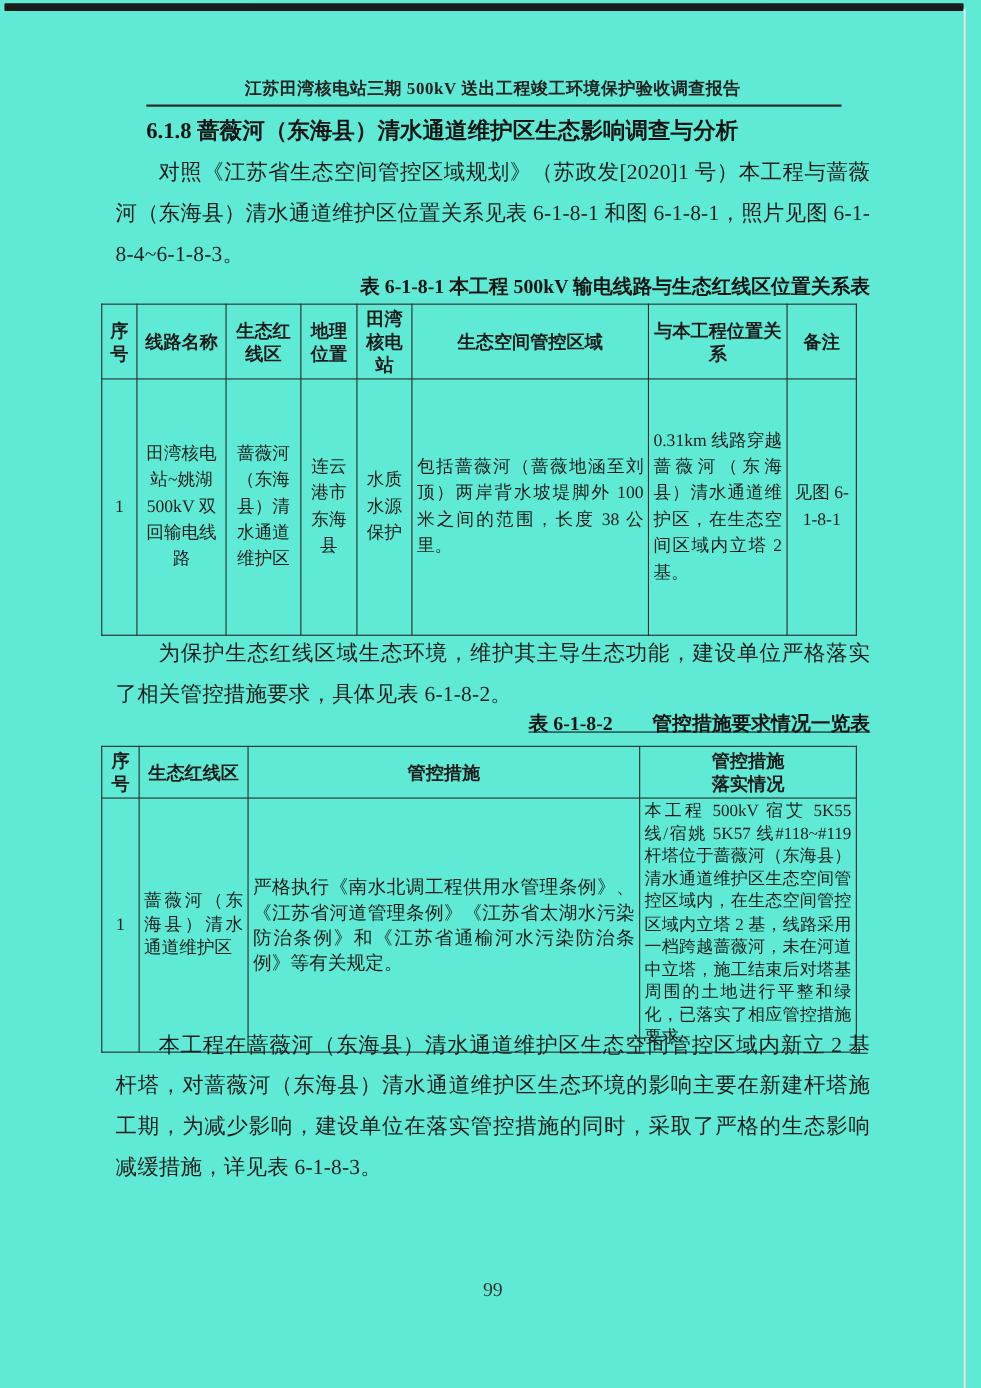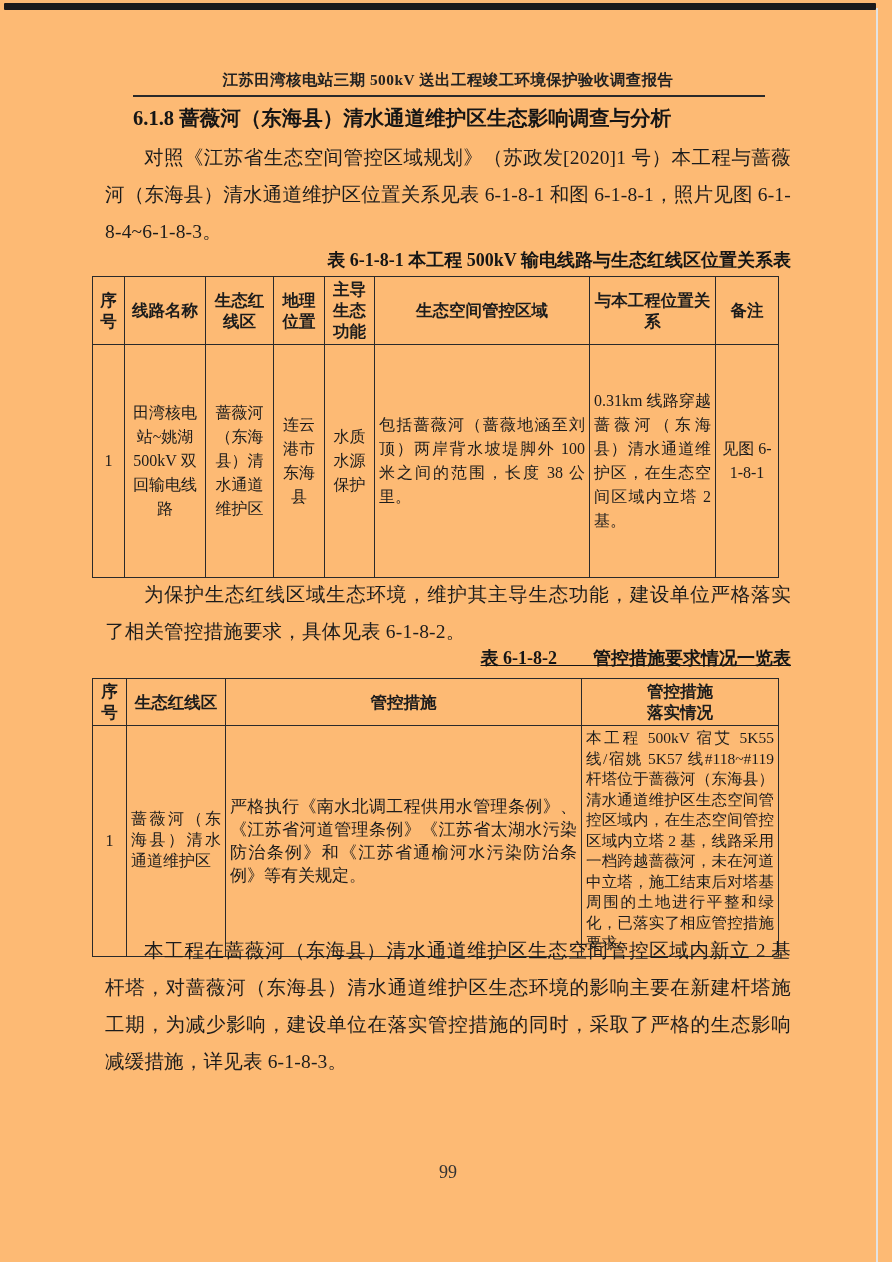--- a/index.html
+++ b/index.html
@@ -1,19 +1,19 @@
 <!DOCTYPE html>
 <html><head>
 <meta charset="utf-8">
 <style>
   html,body{margin:0;padding:0;background:#ffffff;}
   .page{
     position:relative;
     width:892px;height:1262px;
-    background:#fdba74;
+    background:#5eead4;
     overflow:hidden;
     font-family:"Liberation Serif","DejaVu Serif",serif;
     color:#1c1c1c;
   }
   .topbar{
     position:absolute;left:4px;top:3px;width:872px;height:7px;
     background:#1b1b1b;border-radius:1px;
   }
   .edge-right{
     position:absolute;right:14px;top:8px;width:2px;height:1254px;
@@ -103,21 +103,21 @@
         <col style="width:215px">
         <col style="width:126px">
         <col style="width:63px">
     </colgroup>
     <thead>
       <tr>
         <th>序号</th>
         <th>线路名称</th>
         <th>生态红线区</th>
         <th>地理位置</th>
-        <th>主导生态功能</th>
+        <th>田湾核电站</th>
         <th>生态空间管控区域</th>
         <th>与本工程位置关系</th>
         <th>备注</th>
       </tr>
     </thead>
     <tbody>
       <tr>
         <td class="c-center">1</td>
         <td class="c-center">田湾核电站~姚湖 500kV 双回输电线路</td>
         <td class="c-center">蔷薇河（东海县）清水通道维护区</td>

